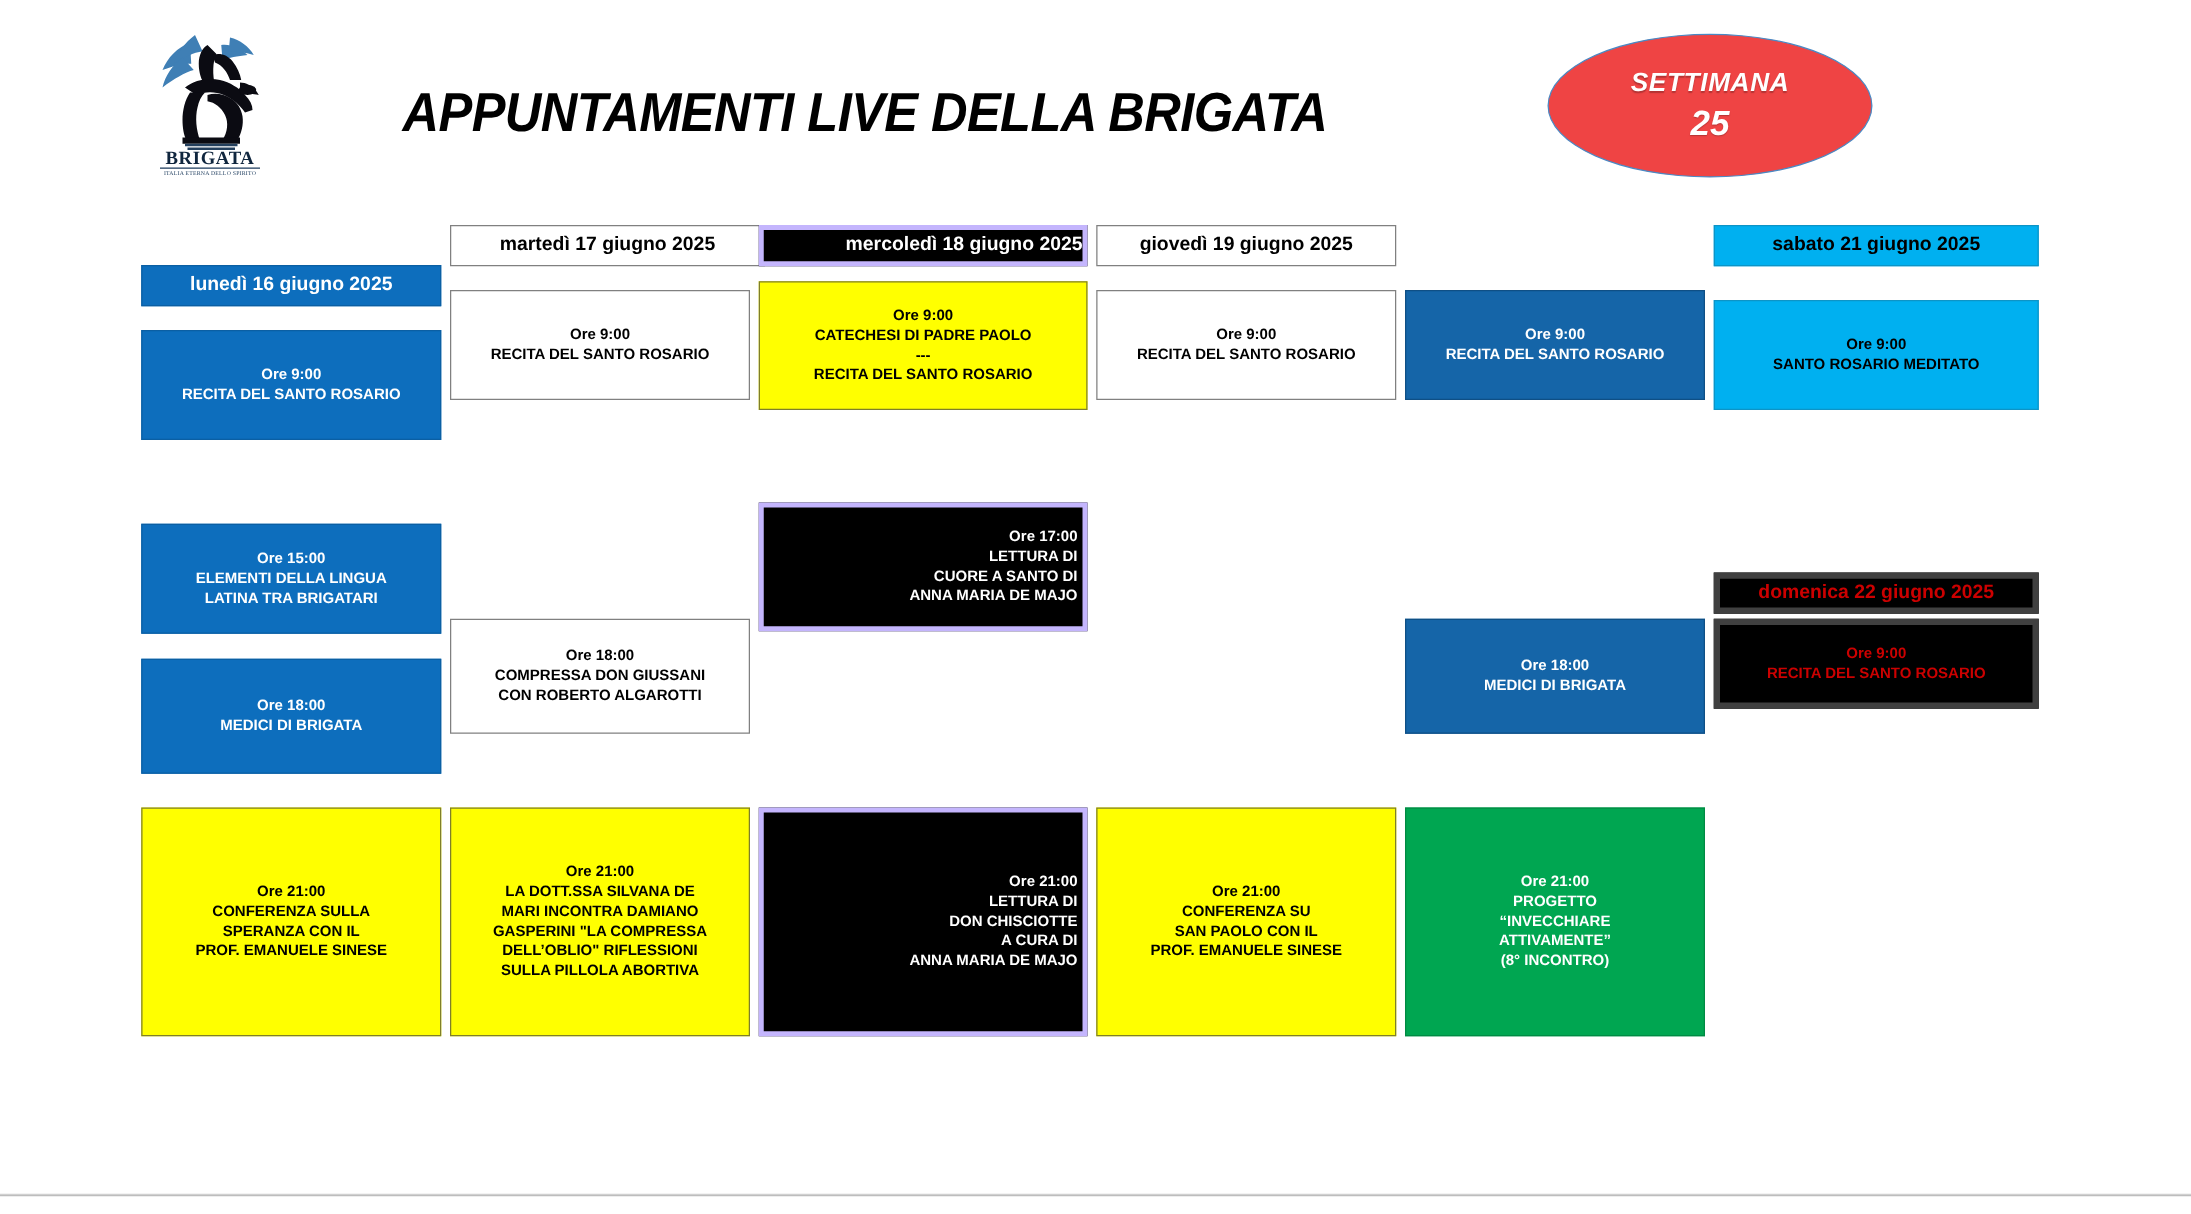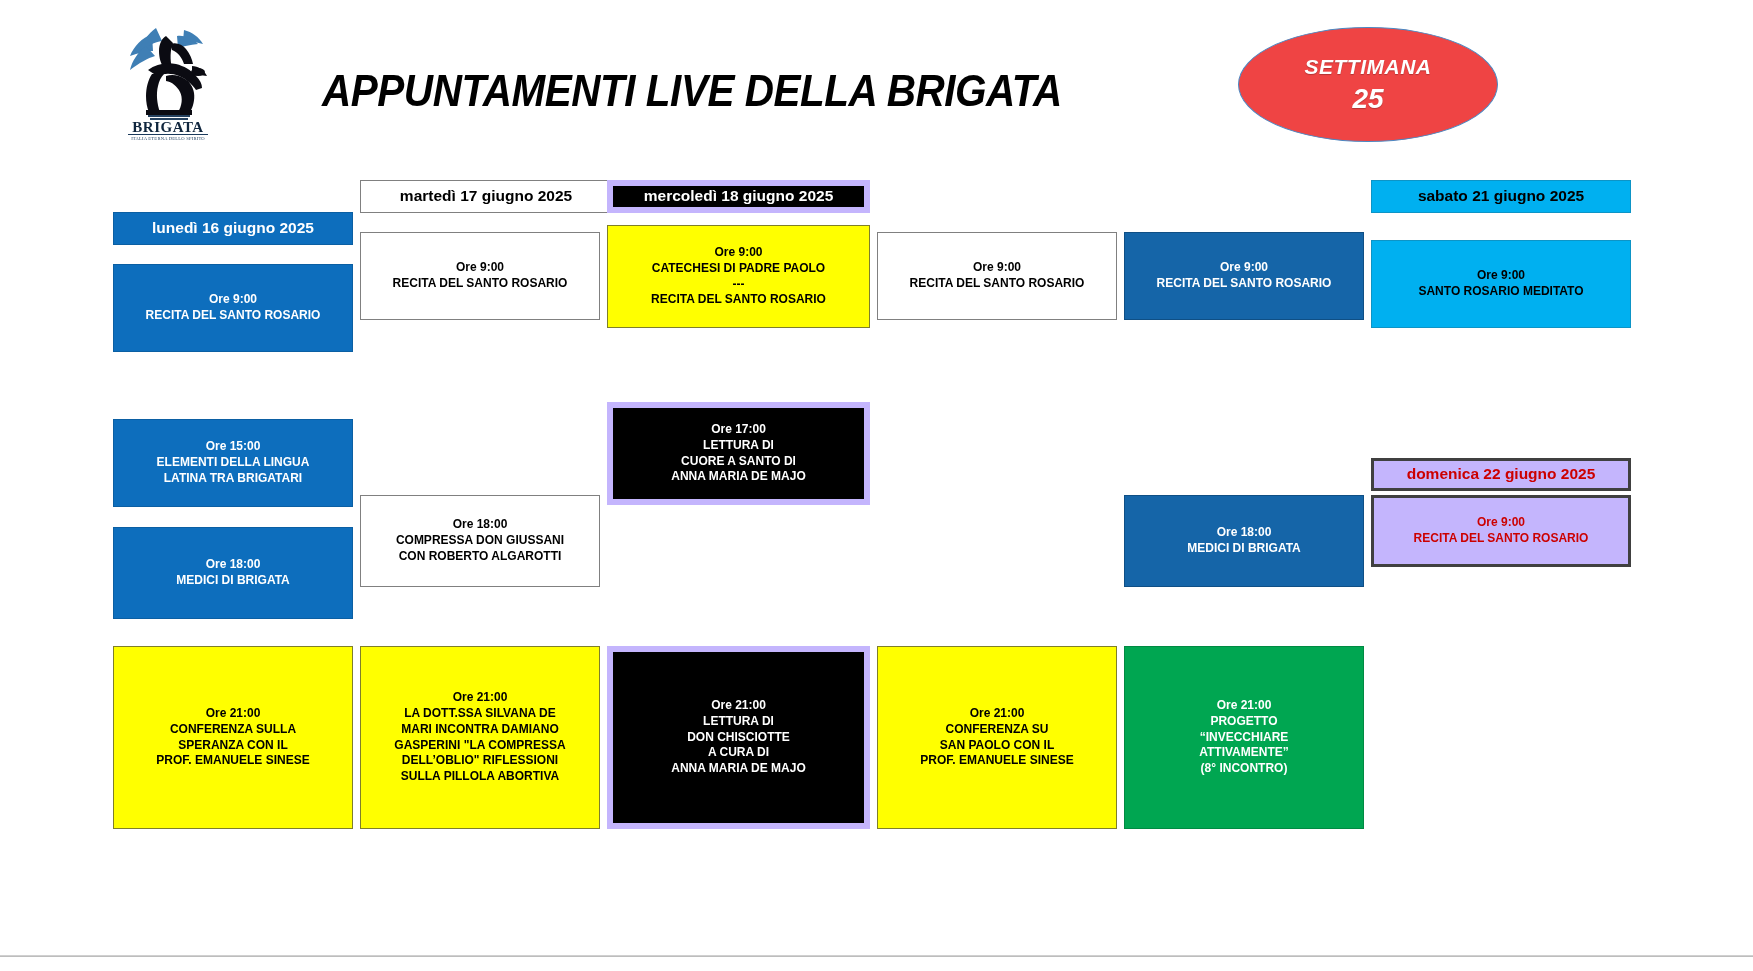--- a/index.html
+++ b/index.html
@@ -139,24 +139,24 @@
   }
 
   
   .event { font-size: 12px; padding: 6px 4px; }
 
   
   .t-blue      { background: #0d6ebd; color: #ffffff; border: 1px solid #0b5fa3; margin-top: 32px; }
   .t-blue-dark { background: #1565a8; color: #ffffff; border: 1px solid #0f4f85; }
   .t-cyan      { background: #00b0f0; color: #000000; border: 1px solid #0d94c6; }
   .t-white     { background: #ffffff; color: #000000; border: 1px solid #808080; }
-  .t-black     { background: #000000; color: #ffffff; border: 6px solid #c4b5fd; }
+  .t-black     { background: #000000; color: #ffffff; border: 4px solid #c4b5fd; align-items: flex-end; }
   .t-yellow    { background: #ffff00; color: #000000; border: 1px solid #7f7f2a; }
   .t-green     { background: #00a651; color: #ffffff; border: 1px solid #008a43; }
-  .t-white-red { background: #c4b5fd; color: #cc0000; border: 3px solid #404040; }
+  .t-white-red { background: #000000; color: #cc0000; border: 5px solid #404040; }
 
   
   .footer-rule {
     position: absolute;
     left: 0;
     bottom: 14px;
     width: 1753px;
     height: 2px;
     background: #d0d0d0;
   }
@@ -220,20 +220,23 @@
 
     <div class="cell dayhdr t-blue" style="left:0px;   top:0px;   width:240px;">
         <span class="line">lunedì 16 giugno 2025</span>
       </div>
     <div class="cell dayhdr t-white" style="left:247px; top:0px;   width:252px;">
         <span class="line">martedì 17 giugno 2025</span>
       </div>
     <div class="cell dayhdr t-black" style="left:494px; top:0px;   width:263px;">
         <span class="line">mercoledì 18 giugno 2025</span>
       </div>
+    <div class="cell dayhdr t-white" style="left:764px; top:0px;   width:240px;">
+        <span class="line">giovedì 19 giugno 2025</span>
+      </div>
     <div class="cell dayhdr t-cyan" style="left:1258px;top:0px;   width:260px;">
         <span class="line">sabato 21 giugno 2025</span>
       </div>
     <div class="cell dayhdr t-white-red" style="left:1258px;top:278px; width:260px;">
         <span class="line">domenica 22 giugno 2025</span>
       </div>
 
     <div class="cell event t-blue" style="left:0px;   top:52px; width:240px; height:88px;">
       <span class="line">Ore 9:00</span>
       <span class="line">RECITA DEL SANTO ROSARIO</span>

